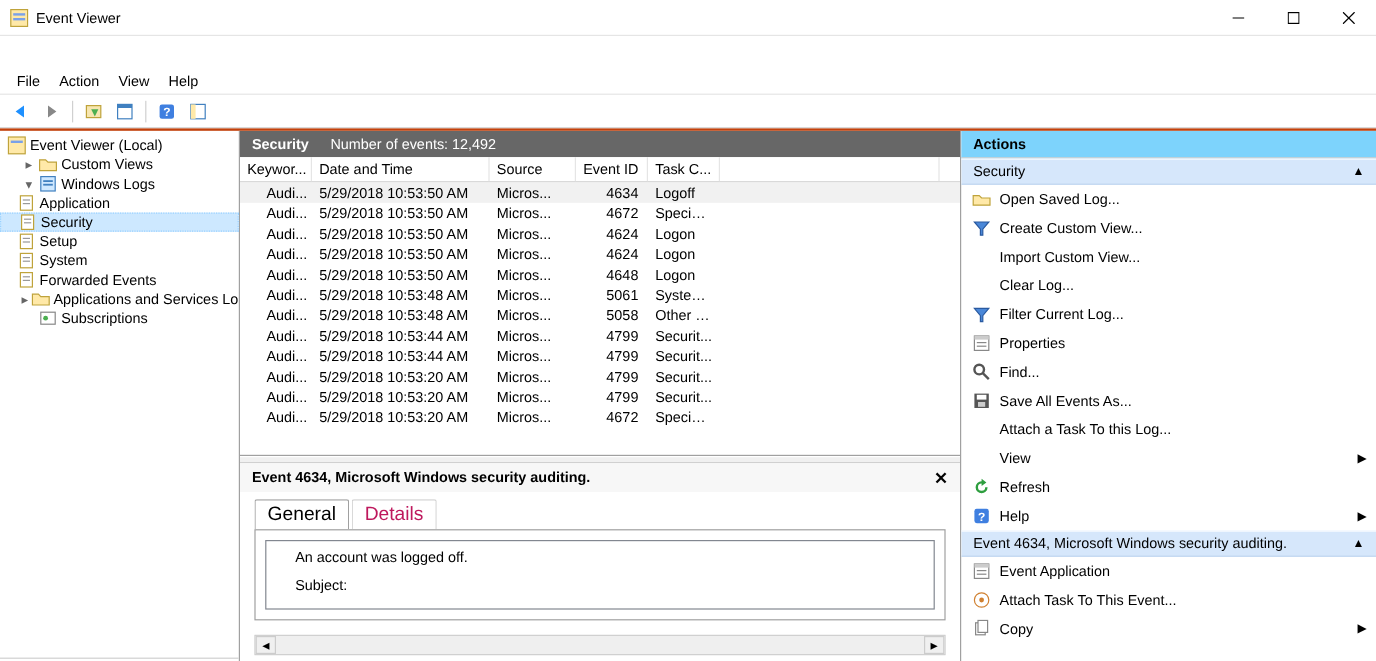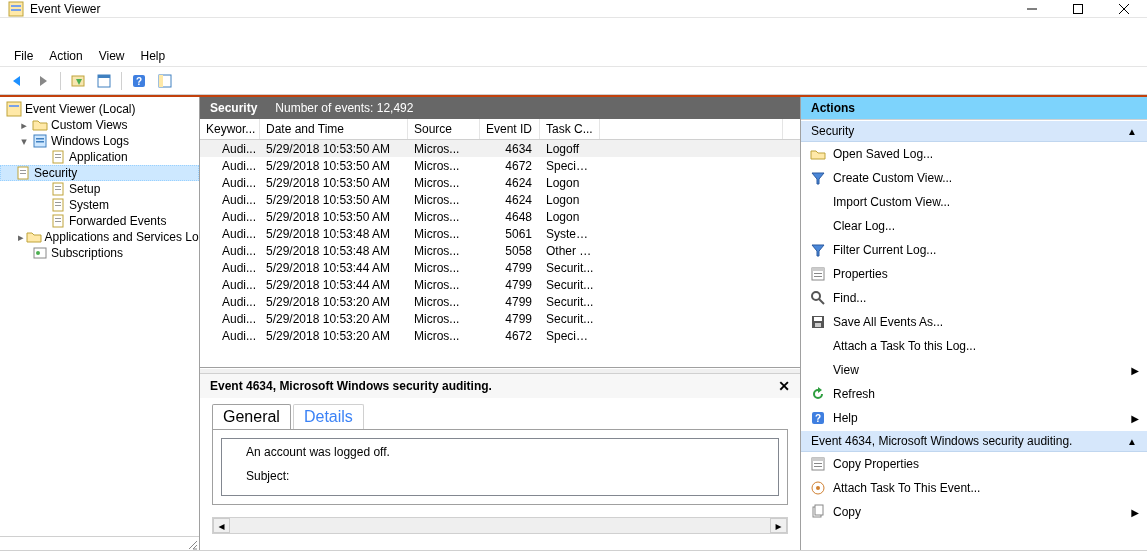--- a/index.html
+++ b/index.html
@@ -1,19 +1,19 @@
 <!DOCTYPE html>
 <html><head>
 <meta charset="utf-8">
 <style>
 * { box-sizing: border-box; margin: 0; padding: 0; }
 body { font-family: "Segoe UI", Tahoma, sans-serif; font-size: 12px; background: #fff; color: #000; width: 1147px; height: 551px; overflow: hidden; }
 
 
-.titlebar { height: 18px; display: flex; align-items: center; padding: 0 0 0 8px; background: #fff; border-bottom: 1px solid #e5e5e5; }
+.titlebar { height: 30px; display: flex; align-items: center; padding: 0 0 0 8px; background: #fff; border-bottom: 1px solid #e5e5e5; }
 .titlebar .app-icon { width: 16px; height: 16px; margin-right: 6px; display: inline-flex; align-items: center; justify-content: center; }
 .titlebar .title { font-size: 12px; color: #000; }
 .titlebar .win-controls { margin-left: auto; display: flex; }
 .titlebar .win-btn { width: 46px; height: 30px; display: flex; align-items: center; justify-content: center; cursor: default; }
 
 
 .menubar { height: 21px; display: flex; align-items: center; padding: 0 6px; border-bottom: 1px solid #e5e5e5; margin-top: 28px; }
 .menubar .menu-item { padding: 2px 8px; cursor: default; }
 
 
@@ -28,21 +28,21 @@
 
 
 .tree { padding: 4px 0; overflow-y: auto; flex: 1; }
 .tree-node { display: flex; align-items: center; height: 16px; padding: 1px 0; white-space: nowrap; cursor: default; }
 .tree-node.selected { background: #cde8ff; border: 1px dotted #99d1ff; padding: 0; }
 .tree-toggle { width: 12px; text-align: center; color: #666; font-size: 11px; }
 .tree-icon { width: 16px; height: 16px; margin: 0 2px; display: inline-flex; align-items: center; justify-content: center; }
 .tree-label { padding: 0 1px; font-size: 12px; }
 .indent-0 { padding-left: 4px; }
 .indent-1 { padding-left: 18px; }
-.indent-2 { padding-left: 36px; }
+.indent-2 { }
 .tree-resizer { height: 14px; display:flex; justify-content:flex-end; border-top:1px solid #d0d0d0; }
 
 
 .center-header { background: #676767; color: #fff; height: 22px; display: flex; align-items: center; padding: 0 10px; font-size: 12px; gap: 18px; }
 .center-header .sec-title { font-weight: bold; }
 .grid-header { display: grid; grid-template-columns: 60px 148px 72px 60px 60px 1fr 17px; background: #fff; border-bottom: 1px solid #d0d0d0; }
 .grid-header .col { border-right: 1px solid #e5e5e5; padding: 3px 6px; font-size: 12px; white-space: nowrap; overflow: hidden; cursor: default; }
 .grid-body { overflow-y: scroll; flex: 0 0 auto; height: 228px; border-bottom: 1px solid #a0a0a0; }
 .grid-row { display: grid; grid-template-columns: 60px 148px 72px 60px 60px 1fr; height: 17px; align-items: center; font-size: 12px; cursor: default; }
 .grid-row.selected { background: #f1f1f1; }
@@ -50,21 +50,21 @@
 .grid-row .cell.kw { display: flex; align-items: center; gap: 16px; }
 .grid-row .cell.eid { text-align: right; padding-right: 8px; }
 .key-icon { width: 14px; height: 14px; }
 
 .detail-spl { height: 6px; background: #f0f0f0; border-top: 1px solid #fff; border-bottom: 1px solid #d0d0d0; }
 .detail-header { height: 24px; display: flex; align-items: center; padding: 0 10px; font-weight: bold; background: #f7f7f7; }
 .detail-header .close { margin-left: auto; font-size: 14px; cursor: default; }
 
 .tabs { display: flex; padding: 6px 12px 0 12px; }
 .tab { padding: 3px 10px; border: 1px solid #a0a0a0; border-bottom: none; background: #fff; margin-right: 2px; border-radius: 2px 2px 0 0; cursor: default; font-size: 16px; }
-.tab.inactive { border-color: #d0d0d0; color: #3b82f6; }
+.tab.inactive { border-color: #d0d0d0; color: #be185d; }
 .tabpanel { border: 1px solid #a0a0a0; margin: 0 12px 8px 12px; padding: 8px; }
 .tabpanel-inner { border: 1px solid #828790; padding: 6px 24px; height: 58px; overflow-y: scroll; position: relative; }
 .hscroll { height: 17px; background: #f0f0f0; border: 1px solid #d0d0d0; margin: 4px 12px 8px 12px; display:flex; }
 .hscroll .track { flex:1; background:#efefef; position:relative; }
 .hscroll .arrow { width:17px; display:flex; align-items:center; justify-content:center; background:#f0f0f0; border:1px solid #cccccc; }
 
 
 .actions-header { font-weight: bold; padding: 4px 10px; background: #7dd3fc; border-bottom: 1px solid #d0d0d0; }
 .actions-body { overflow-y: scroll; flex: 1; }
 .action-section { background: #d6e7fb; padding: 3px 10px; font-size: 12px; display: flex; align-items: center; border-top: 1px solid #fff; border-bottom: 1px solid #c0d6ef; }
@@ -603,21 +603,21 @@
       <div id="actions2">
           <div class="action-item">
             <span class="aicon">
               <svg width="16" height="16">
                 <rect x="2" y="2" width="12" height="12" fill="#fff" stroke="#888"></rect>
                 <rect x="2" y="2" width="12" height="3" fill="#ccc"></rect>
                 <rect x="4" y="7" width="8" height="1" fill="#888"></rect>
                 <rect x="4" y="10" width="8" height="1" fill="#888"></rect>
               </svg>
             </span>
-            <span>Copy Properties</span>
+            <span>Event Application</span>
           </div>
           <div class="action-item">
             <span class="aicon">
               <svg width="16" height="16">
                 <circle cx="8" cy="8" r="6" fill="#fff" stroke="#d08030"></circle>
                 <circle cx="8" cy="8" r="2" fill="#d08030"></circle>
               </svg>
             </span>
             <span>Attach Task To This Event...</span>
           </div>

